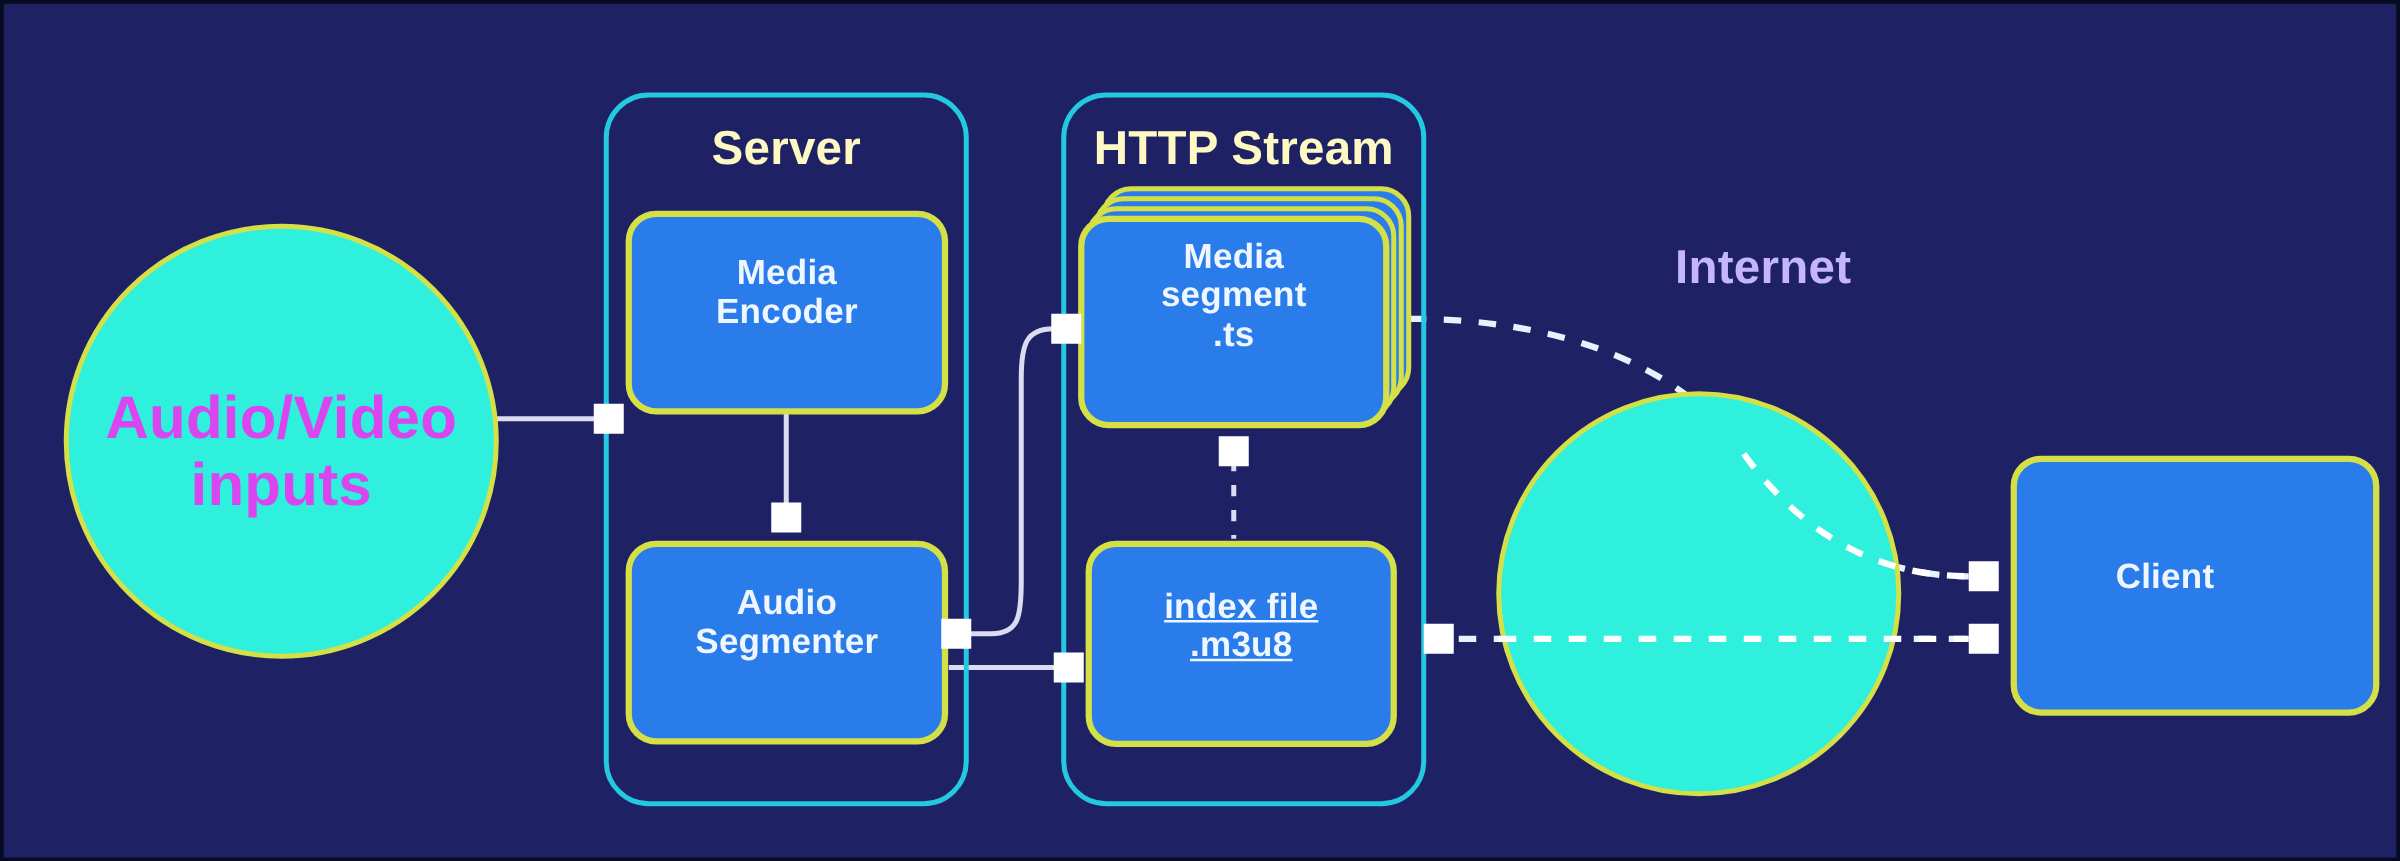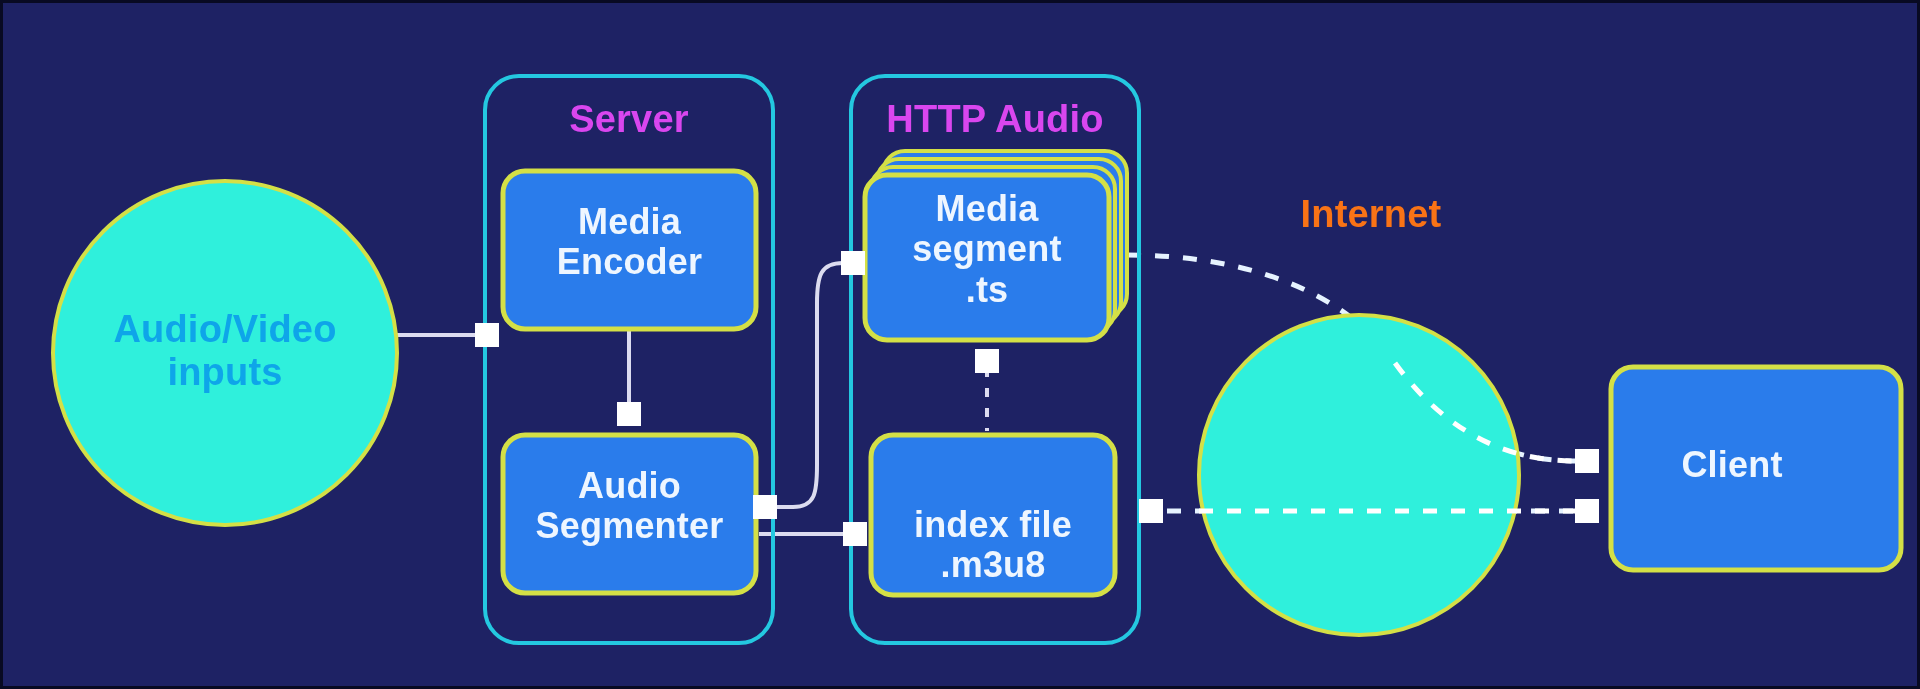--- a/index.html
+++ b/index.html
@@ -30,35 +30,36 @@
     color: #ffffff;
     font-weight: 700;
     letter-spacing: .2px;
     line-height: 1.12;
     text-align: center;
     white-space: pre-line;
     pointer-events: none;
   }
   .group-title {
     font-size: 38px;
-    color: #d946ef;
+    color: #fef9c3;
     text-align: center;
   }
   .node-label {
-    font-size: 36px;
+    font-size: 28px;
     color: #eef6ff;
   }
   .circle-label {
-    font-size: 38px;
-    color: #0ea5e9;
+    font-size: 48px;
+    color: #d946ef;
     font-weight: 700;
   }
   .internet-label {
     font-size: 38px;
-    color: #f97316;
+    color: #c4b5fd;
+    text-align: right;
   }
 </style>
 </head>
 <body>
 
 <div id="stage">
 
   <svg id="svg-layer" viewBox="0 0 1920 689">
 
     <g>
@@ -121,33 +122,33 @@
       <rect x="1572" y="446" width="24" height="24" fill="#ffffff"></rect>
       <rect x="1572" y="496" width="24" height="24" fill="#ffffff"></rect>
     </g>
   </svg>
 
   <div class="lbl circle-label" style="left:52px; top:305px; width:340px;">Audio/Video
 inputs</div>
 
   <div class="lbl group-title" style="left:482px; top:95px; width:288px;">Server</div>
 
-  <div class="lbl group-title" style="left:838px; top:95px; width:308px;">HTTP Audio</div>
+  <div class="lbl group-title" style="left:838px; top:95px; width:308px;">HTTP Stream</div>
 
   <div class="lbl node-label" style="left:500px; top:199px; width:253px;">Media
 Encoder</div>
 
   <div class="lbl node-label" style="left:494px; top:463px; width:265px;">Audio
 Segmenter</div>
 
   <div class="lbl node-label" style="left:862px; top:186px; width:244px;">Media
 segment
 .ts</div>
 
-  <div class="lbl node-label" style="left:868px; top:502px; width:244px;">index file
+  <div class="lbl node-label" style="left:868px; top:466px; width:244px;text-decoration:underline;">index file
 .m3u8</div>
 
   <div class="lbl node-label" style="left:1584px; top:442px; width:290px;">Client</div>
 
 
   <div class="lbl internet-label" style="left:1258px; top:190px; width:220px;">Internet</div>
 
 </div>
 
 </body></html>

